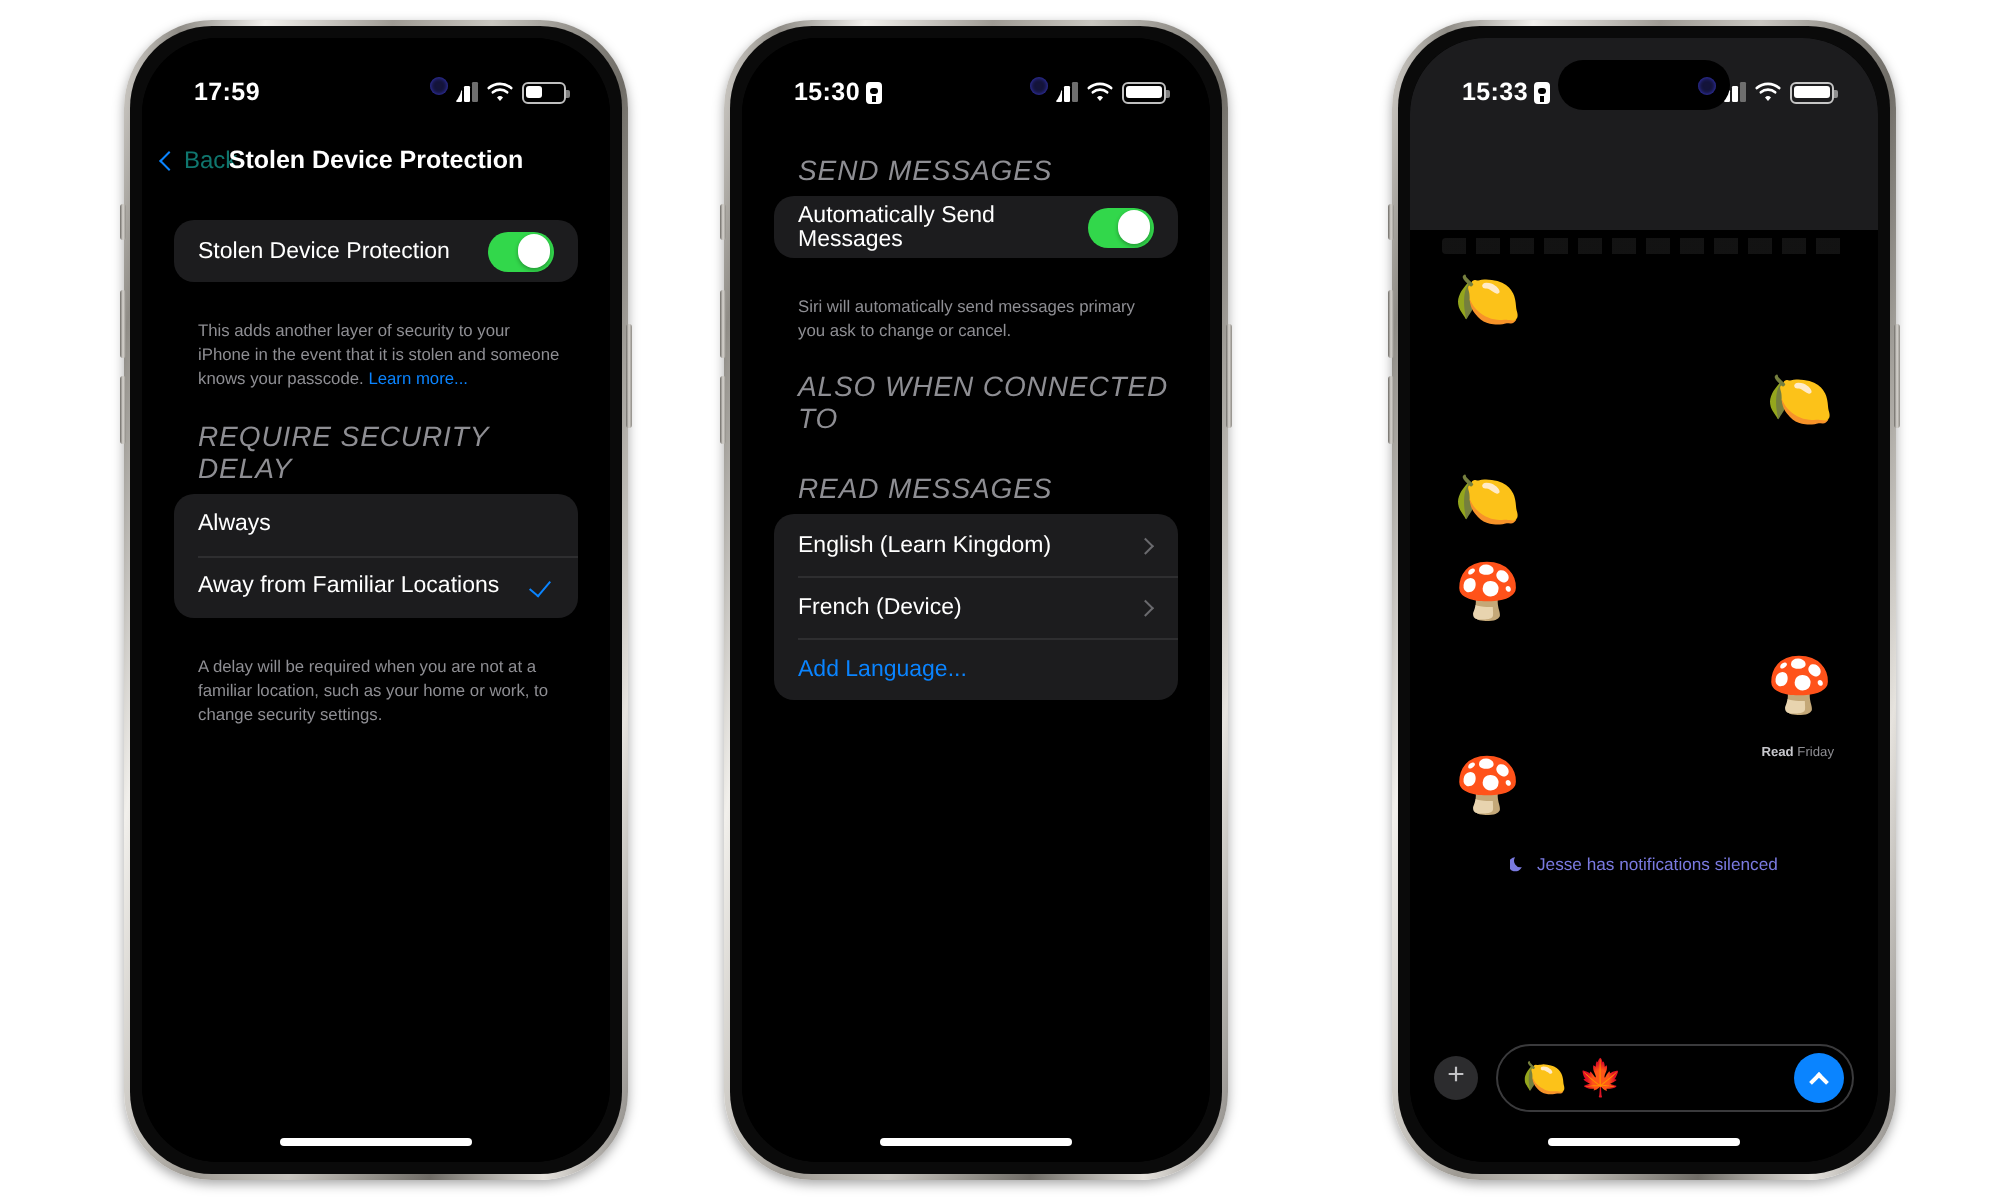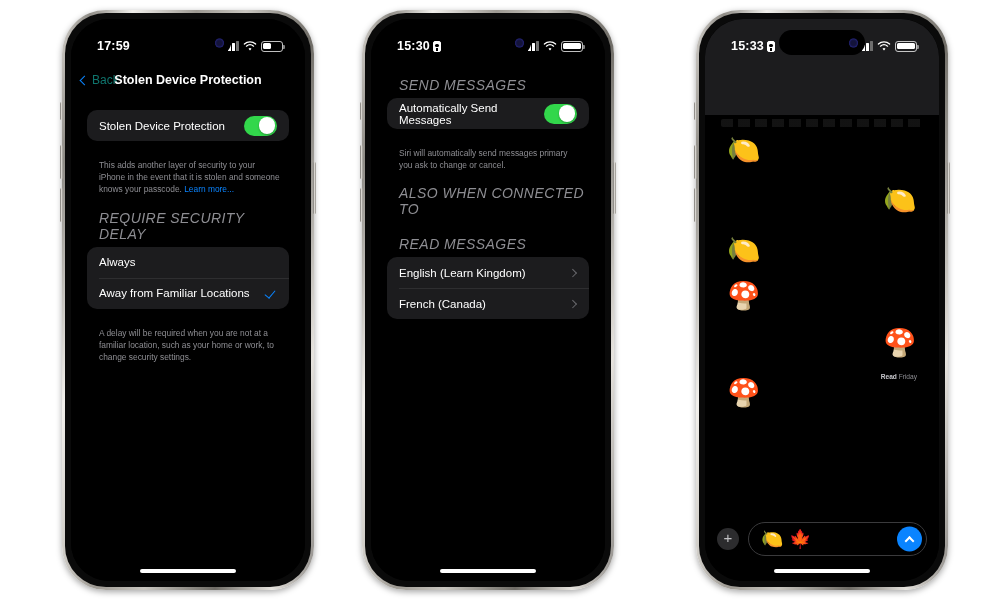--- a/index.html
+++ b/index.html
@@ -388,22 +388,25 @@
 
             <div class="group-hdr">ALSO WHEN CONNECTED TO</div>
 
             <div class="group-hdr">READ MESSAGES</div>
             <div class="card">
               <div class="row">
                 <span class="row-label">English (Learn Kingdom)</span>
                 <span class="chev-r"></span>
               </div>
               <div class="row">
-                <span class="row-label">French (Canada)</span>
+                <span class="row-label">French (Device)</span>
                 <span class="chev-r"></span>
+              </div>
+              <div class="row">
+                <span class="row-label link">Add Language...</span>
               </div>
             </div>
           </div>
 
           <div class="home-ind"></div>
         </div>
       </div>
     </div>
   </div>
 
@@ -484,20 +487,28 @@
               <div class="bubble in" style="top:122px">🍋</div>
               <div class="bubble in" style="top:168px">🍄</div>
               <div class="bubble out" style="top:215px">🍄</div>
               <div class="bubble in" style="top:265px">🍄</div>
 
               <div class="read-receipt" style="top:258px">
                 <b>Read</b>
                 <span>Friday</span>
               </div>
 
+              <div class="silenced" style="top:312px">
+                <span class="moon-icon">
+                  <svg viewBox="0 0 10 10" width="8" height="8">
+                      <path d="M7.4 6.9A4 4 0 013.2.8a4.4 4.4 0 104.2 6.1z" fill="#7a7ae0"></path>
+                    </svg>
+                </span>
+                <span>Jesse has notifications silenced</span>
+              </div>
             </div>
 
             <div class="composer">
               <div class="plus-btn">+</div>
               <div class="input-pill">
                 <span class="emoji">🍋</span>
                 <span class="emoji">🍁</span>
                 <span class="emoji">⛓</span>
                 <div class="send-btn">
                   <span class="arw"></span>

